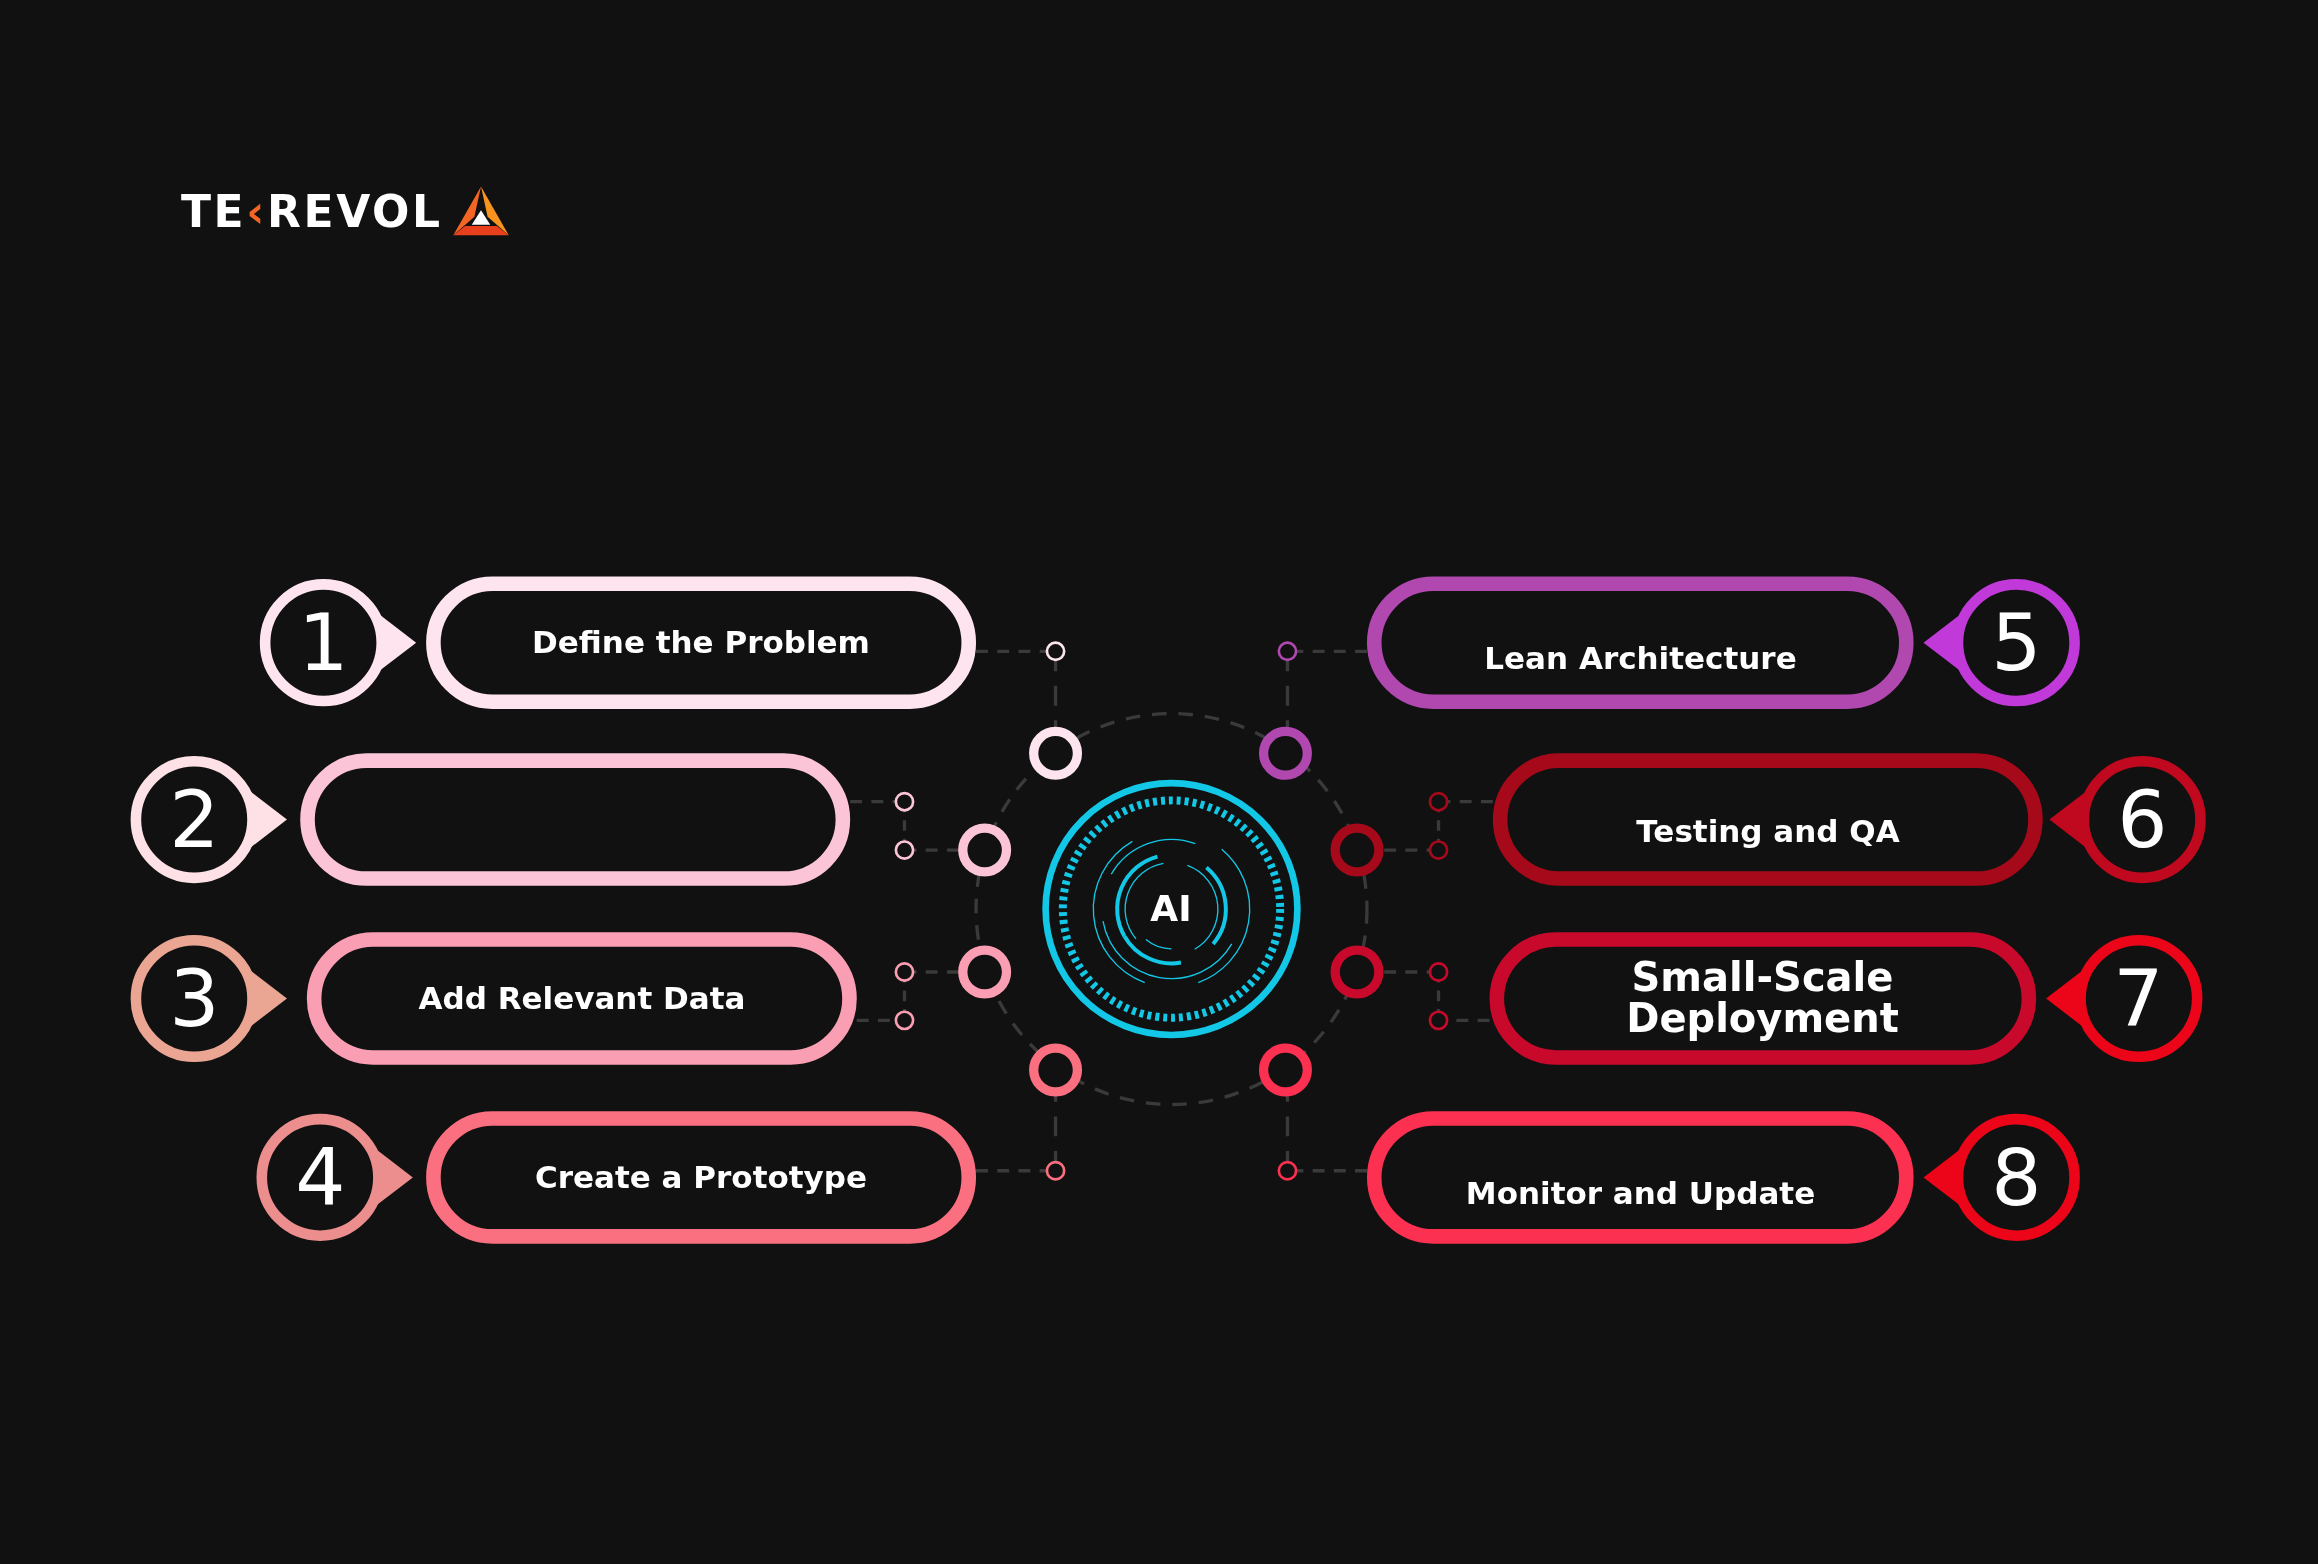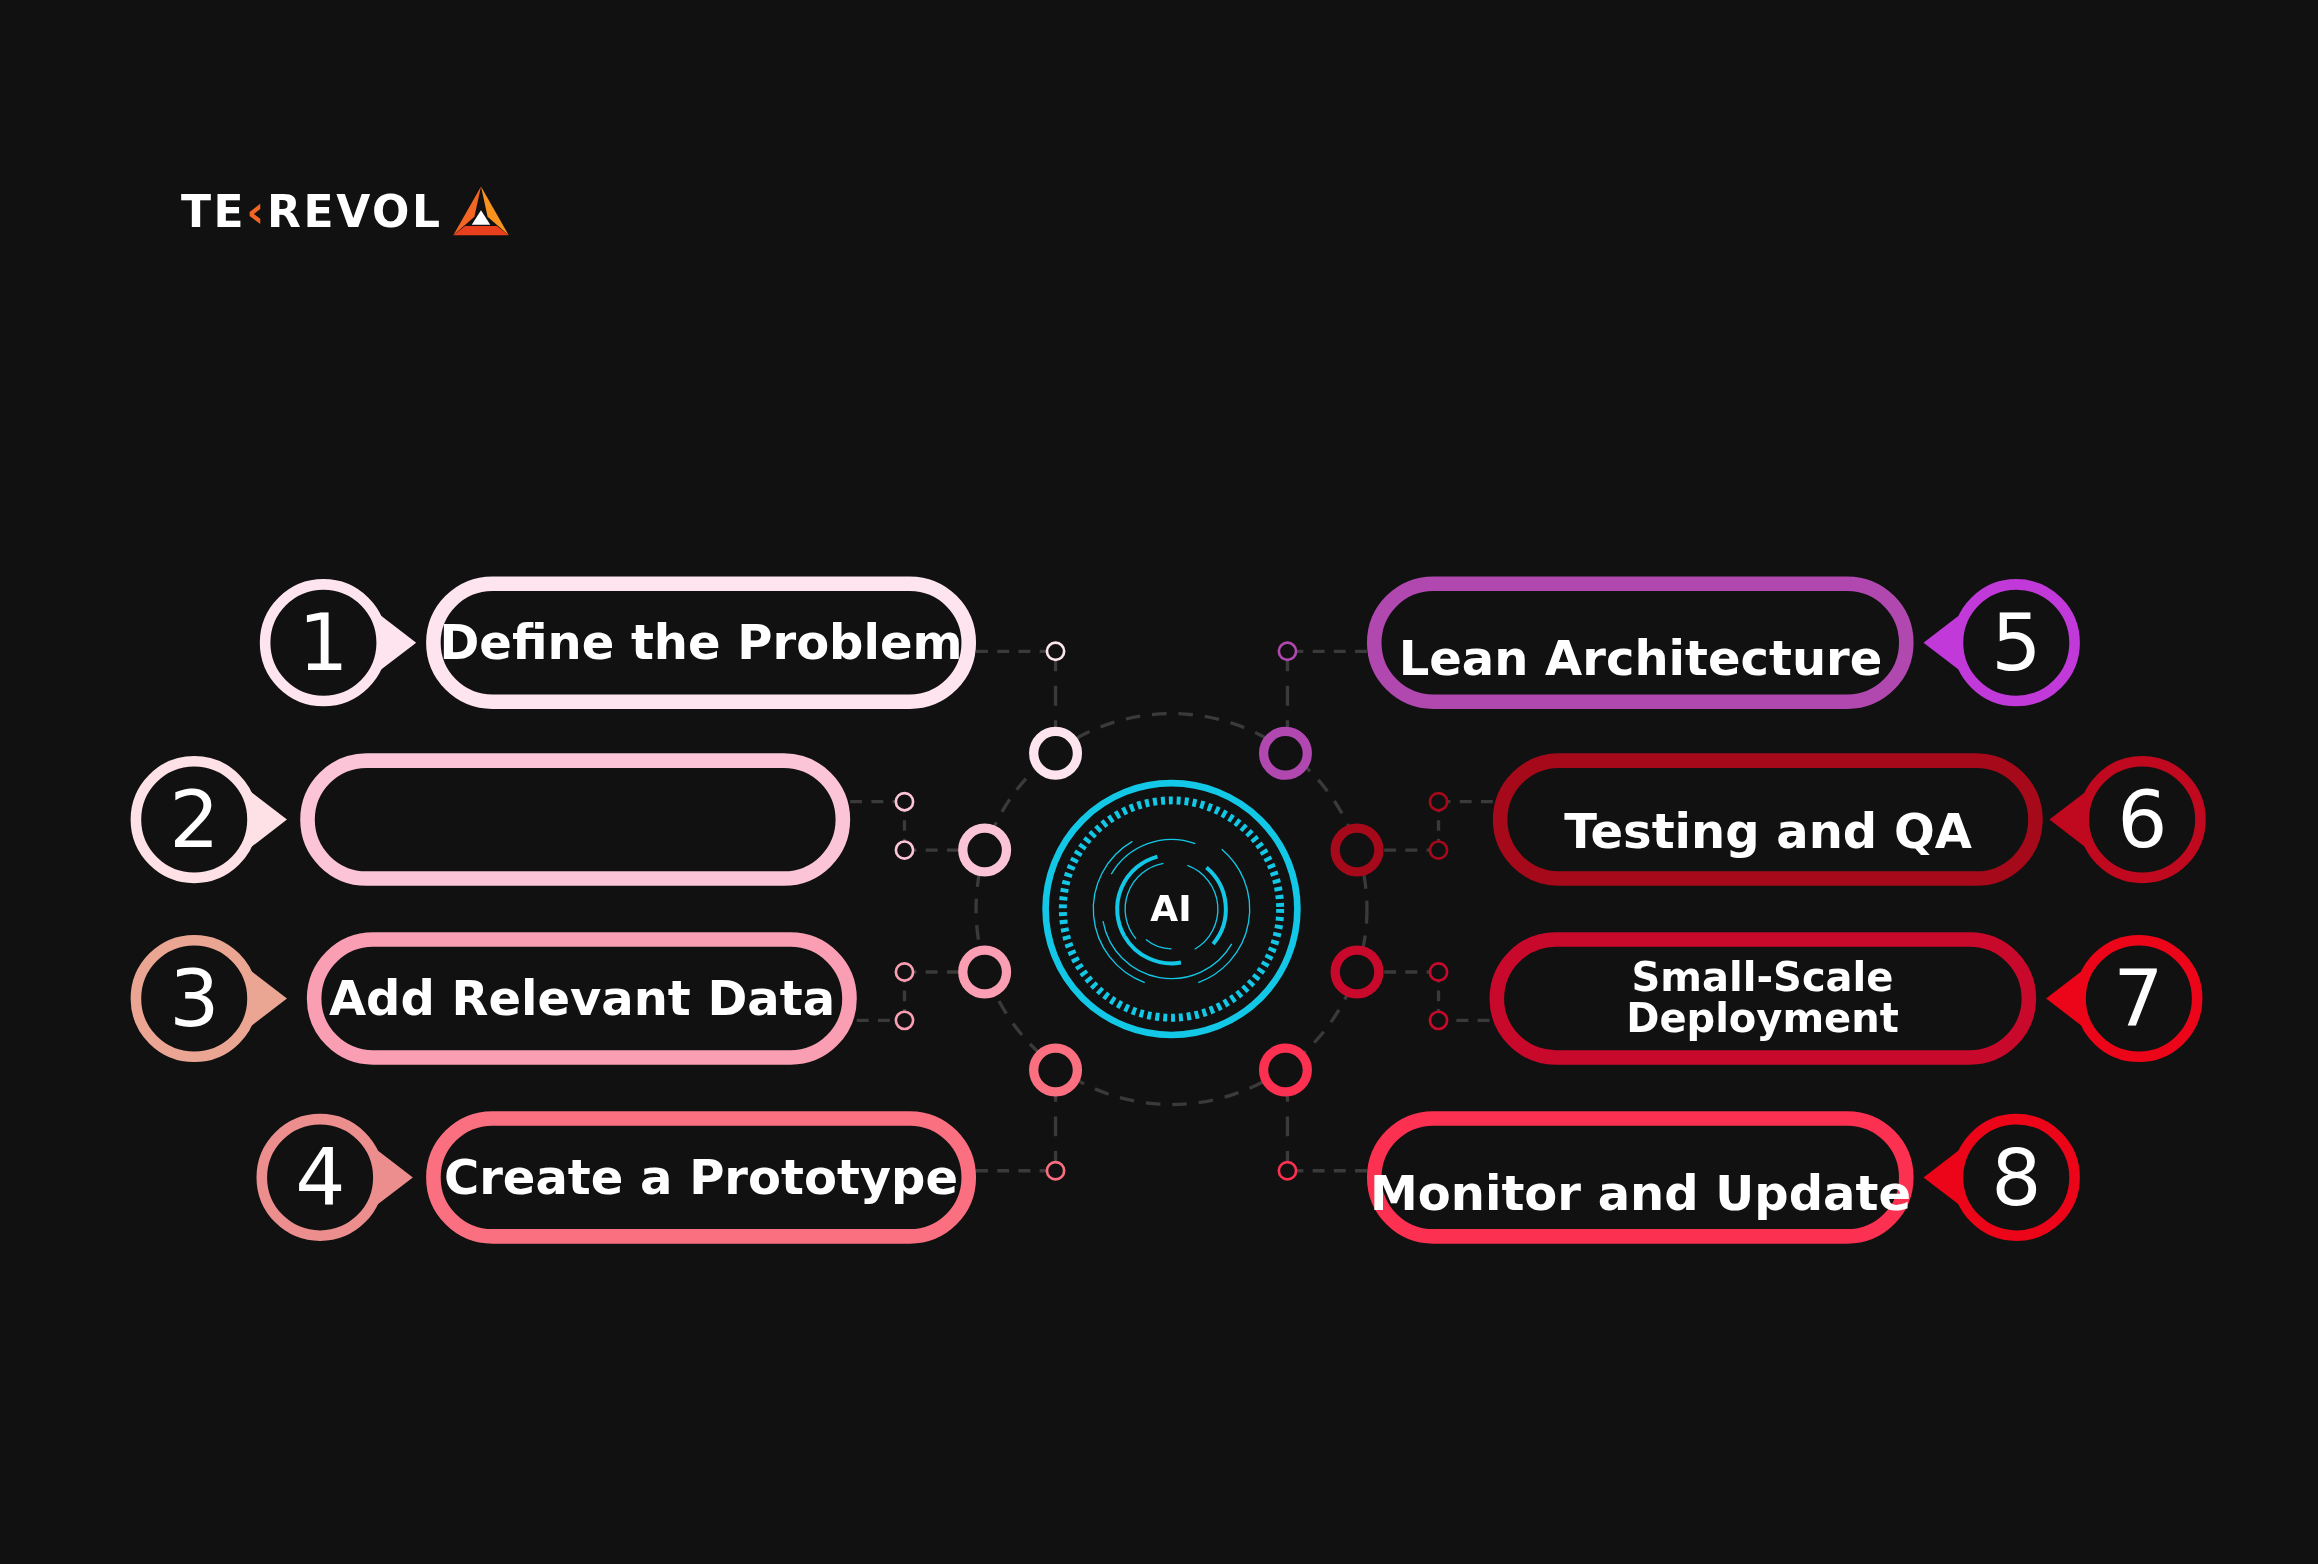--- a/index.html
+++ b/index.html
@@ -2,21 +2,21 @@
 <html style="font-size:10.6px"><head>
 <meta charset="utf-8">
 <style>
   html, body { margin: 0; padding: 0; }
   body { width: 2319px; height: 1565px; background: #111111; overflow: hidden; position: relative; font-family: "DejaVu Sans", sans-serif; }
   #stage { position: absolute; left: 0; top: 0; width: 2319px; height: 1565px; margin-left: 12px; }
   .logo { position: absolute; left: 169px; top: 185px; height: 53px; display: flex; align-items: center; }
   .logo-text { font-family: "DejaVu Sans", sans-serif; font-weight: bold; font-size: 44px; letter-spacing: 2.6px; color: #ffffff; }
   .logo-k { color: #f26522; }
   .title { position: absolute; left: 0; width: 2319px; top: 354px; text-align: center; color: #ffffff; font-family: "DejaVu Sans", sans-serif; font-weight: bold; font-size: 94px; letter-spacing: -0.7px; }
-  .pill-label { position: absolute; display: flex; align-items: center; justify-content: center; text-align: center; color: #ffffff; font-family: "DejaVu Sans", sans-serif; font-weight: bold; font-size: 48px; line-height: 41px; }
+  .pill-label { position: absolute; display: flex; align-items: center; justify-content: center; text-align: center; color: #ffffff; font-family: "DejaVu Sans", sans-serif; font-weight: bold; font-size: 31px; line-height: 41px; }
   .num-label { position: absolute; display: flex; align-items: center; justify-content: center; color: #ffffff; font-family: "DejaVu Sans", sans-serif; font-size: 79px; }
   .ai-label { position: absolute; display: flex; align-items: center; justify-content: center; color: #ffffff; font-family: "DejaVu Sans", sans-serif; font-weight: bold; font-size: 36px; }
 </style>
 </head>
 <body>
 
 <div id="stage">
 
   <div class="logo">
     <span class="logo-text"><span>TE</span><span class="logo-k">‹</span><span>REVOL</span></span>

